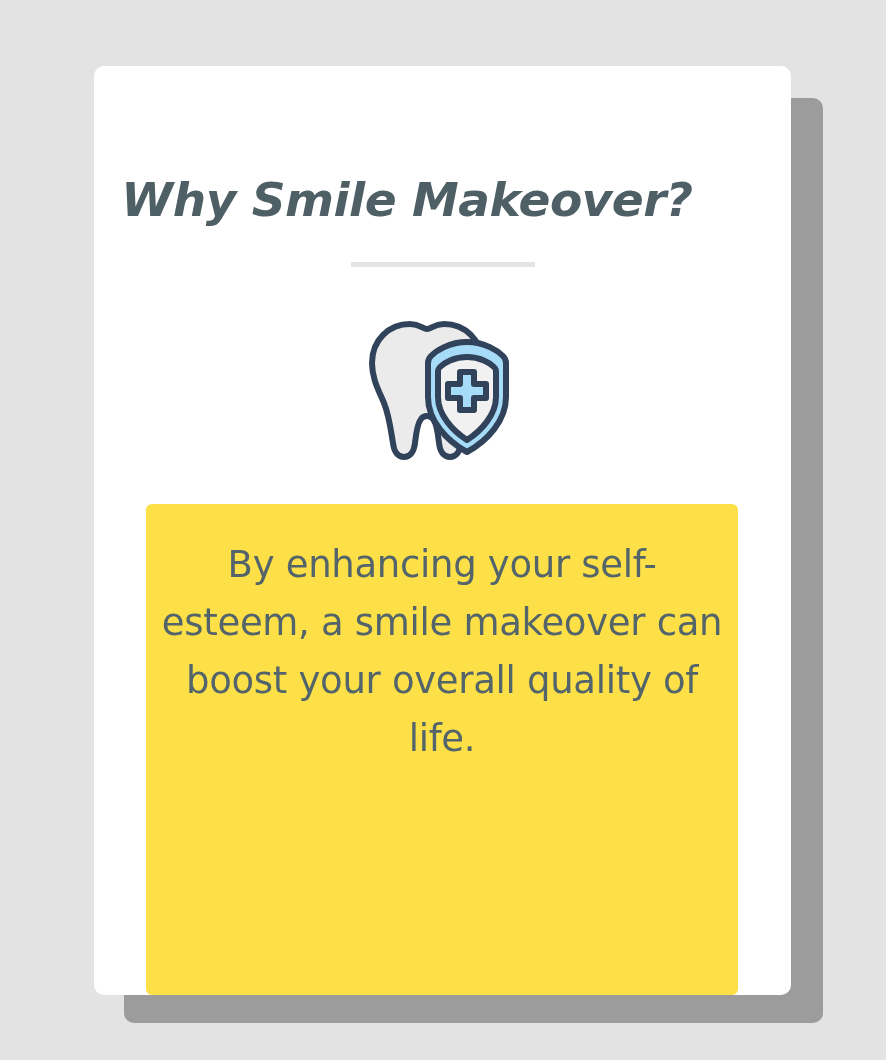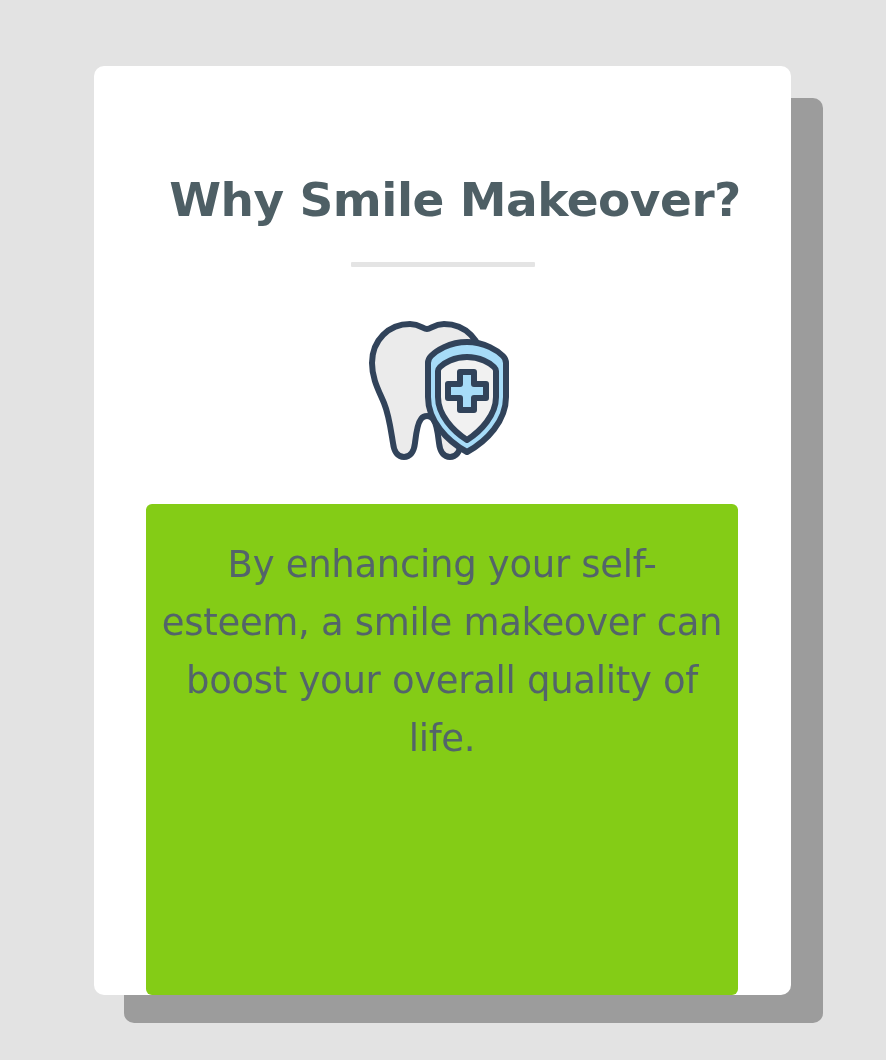--- a/index.html
+++ b/index.html
@@ -48,26 +48,26 @@
 
   
   .card-title {
     position: absolute;
     left: 0;
     top: 103px;
     width: 626px;
     text-align: center;
     font-family: "DejaVu Sans", sans-serif;
     font-size: 47px;
+    font-style: italic;
     font-weight: bold;
     letter-spacing: -0.5px;
     color: #4e5f65;
     line-height: 62px;
     white-space: nowrap;
-    margin-left: 48px;
   }
 
   
   .title-rule {
     position: absolute;
     left: 257px;
     top: 196px;
     width: 184px;
     height: 5px;
     background: #e4e4e4;
@@ -91,21 +91,21 @@
     height: 140px;
   }
 
   
   .body-panel {
     position: absolute;
     left: 52px;
     top: 438px;
     width: 592px;
     height: 491px;
-    background: #84cc16;
+    background: #fde047;
     border-radius: 6px;
   }
   .body-text {
     position: absolute;
     left: 0;
     top: 32px;
     width: 592px;
     padding: 0 14px;
     box-sizing: border-box;
     text-align: center;

